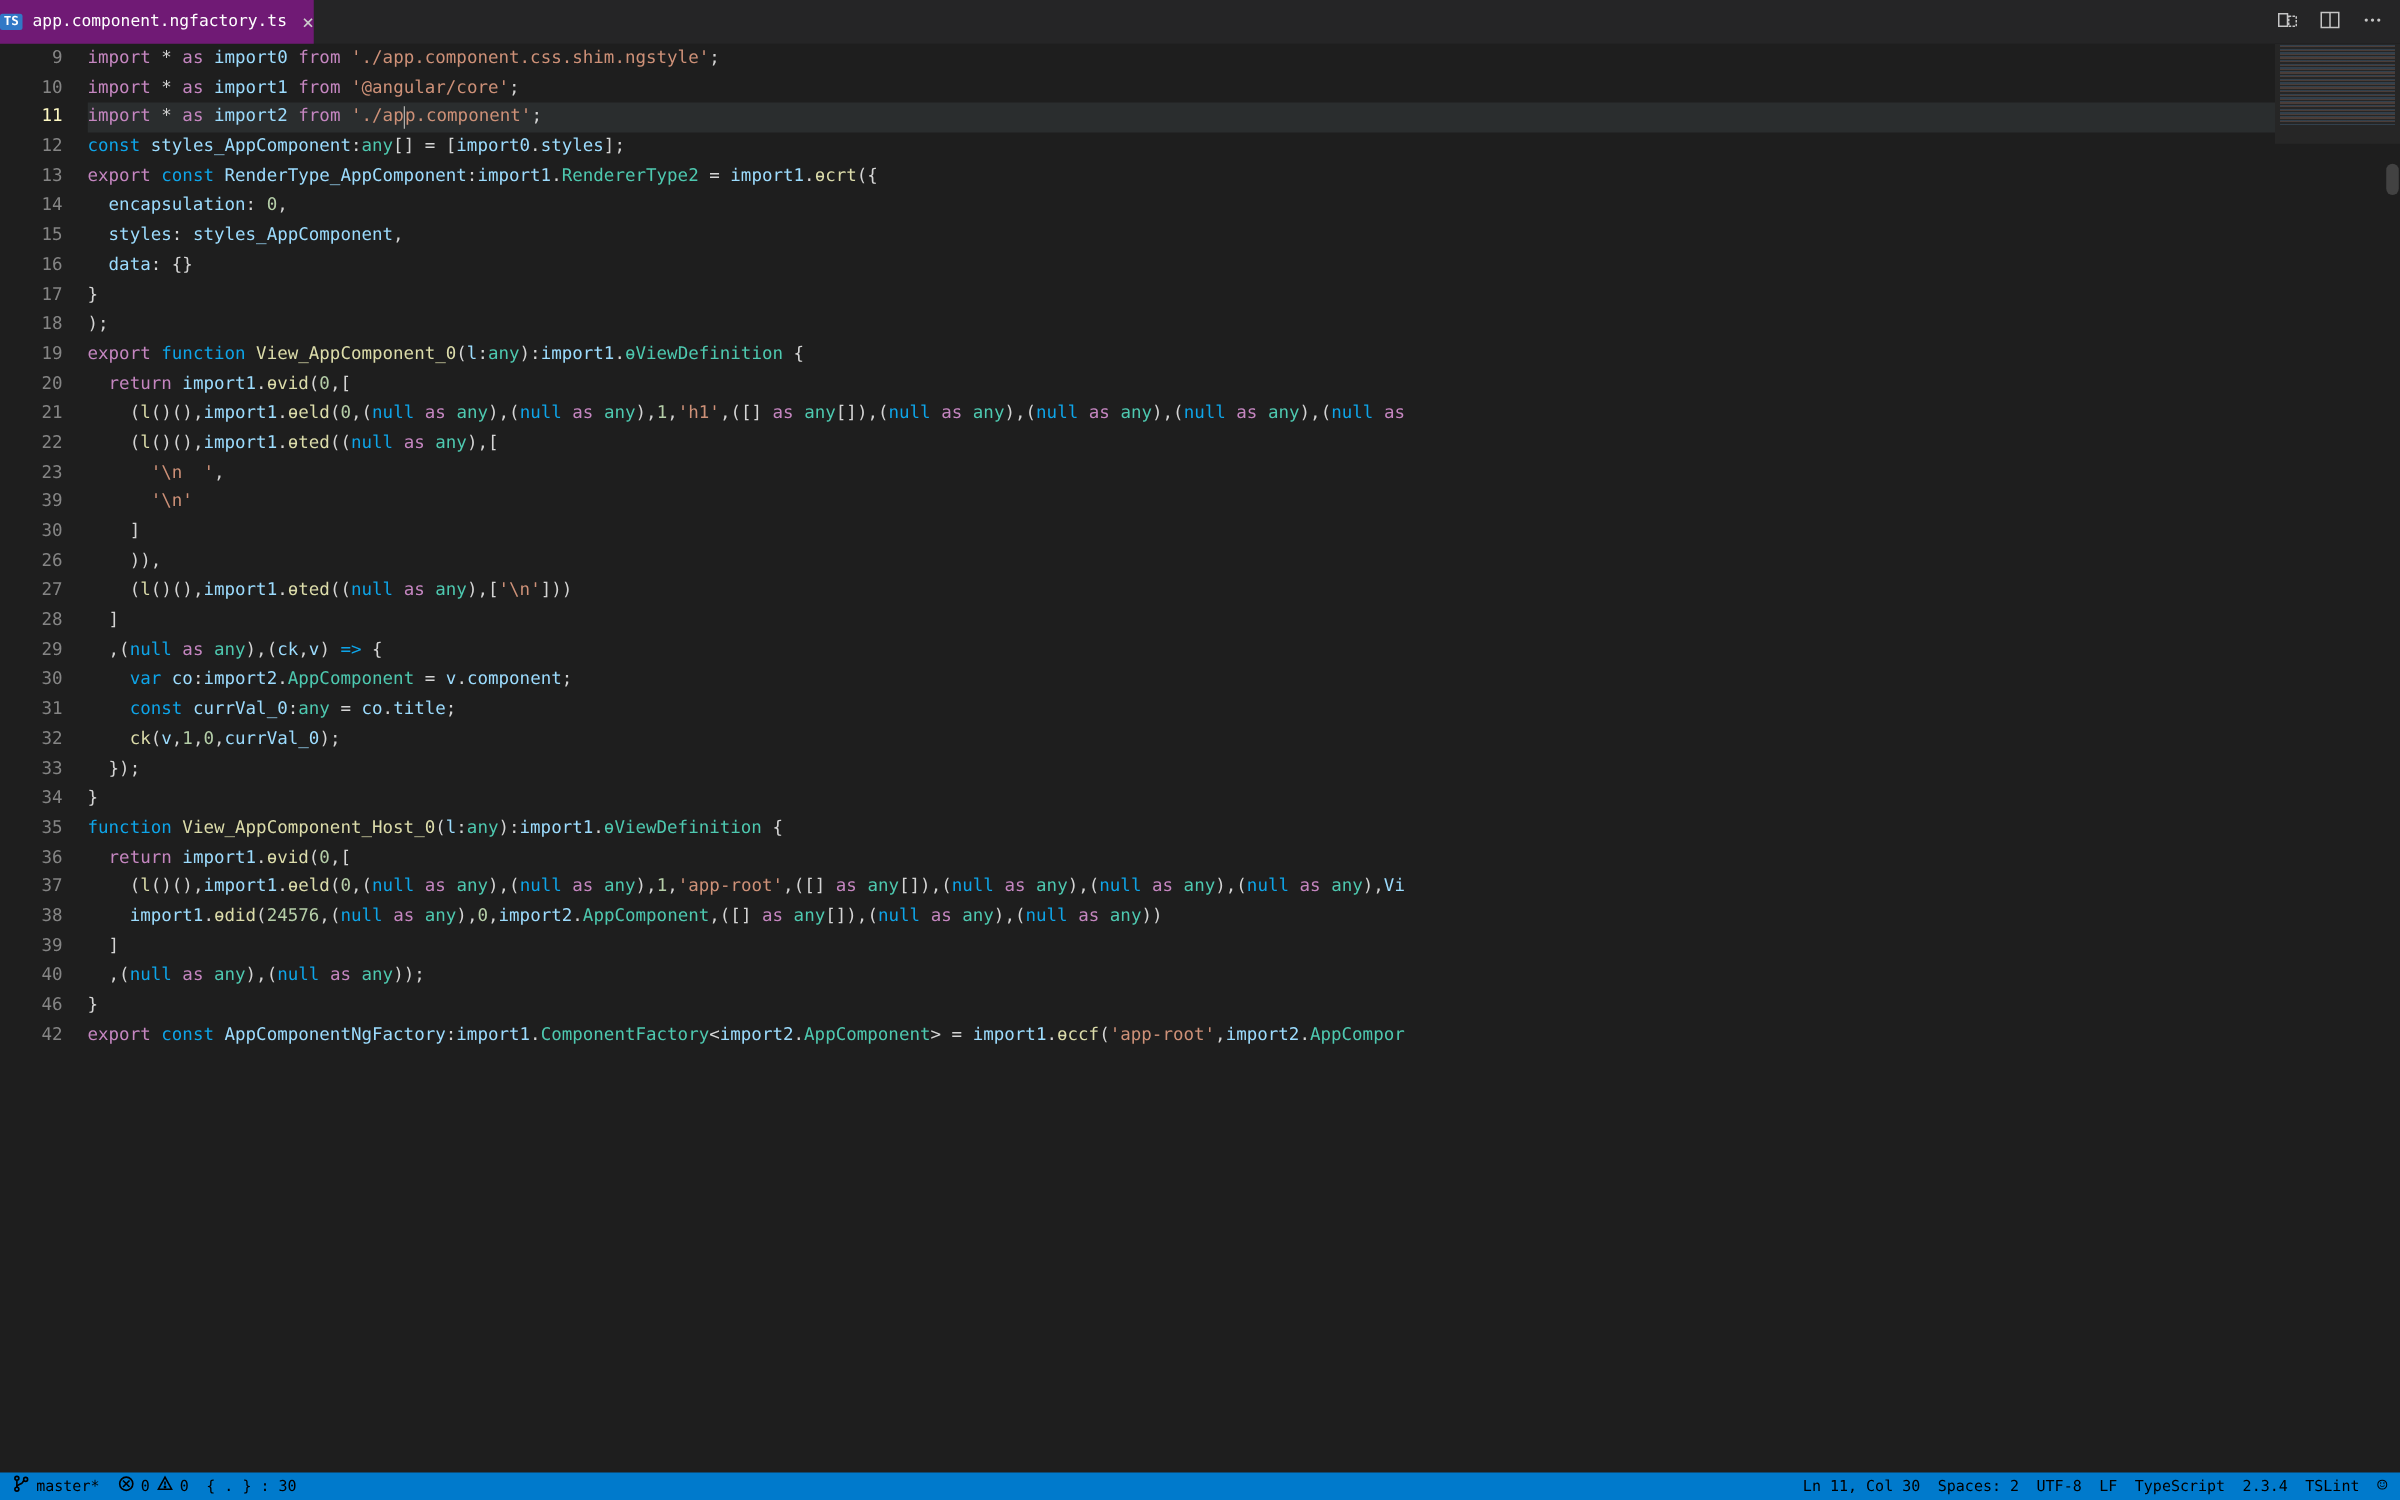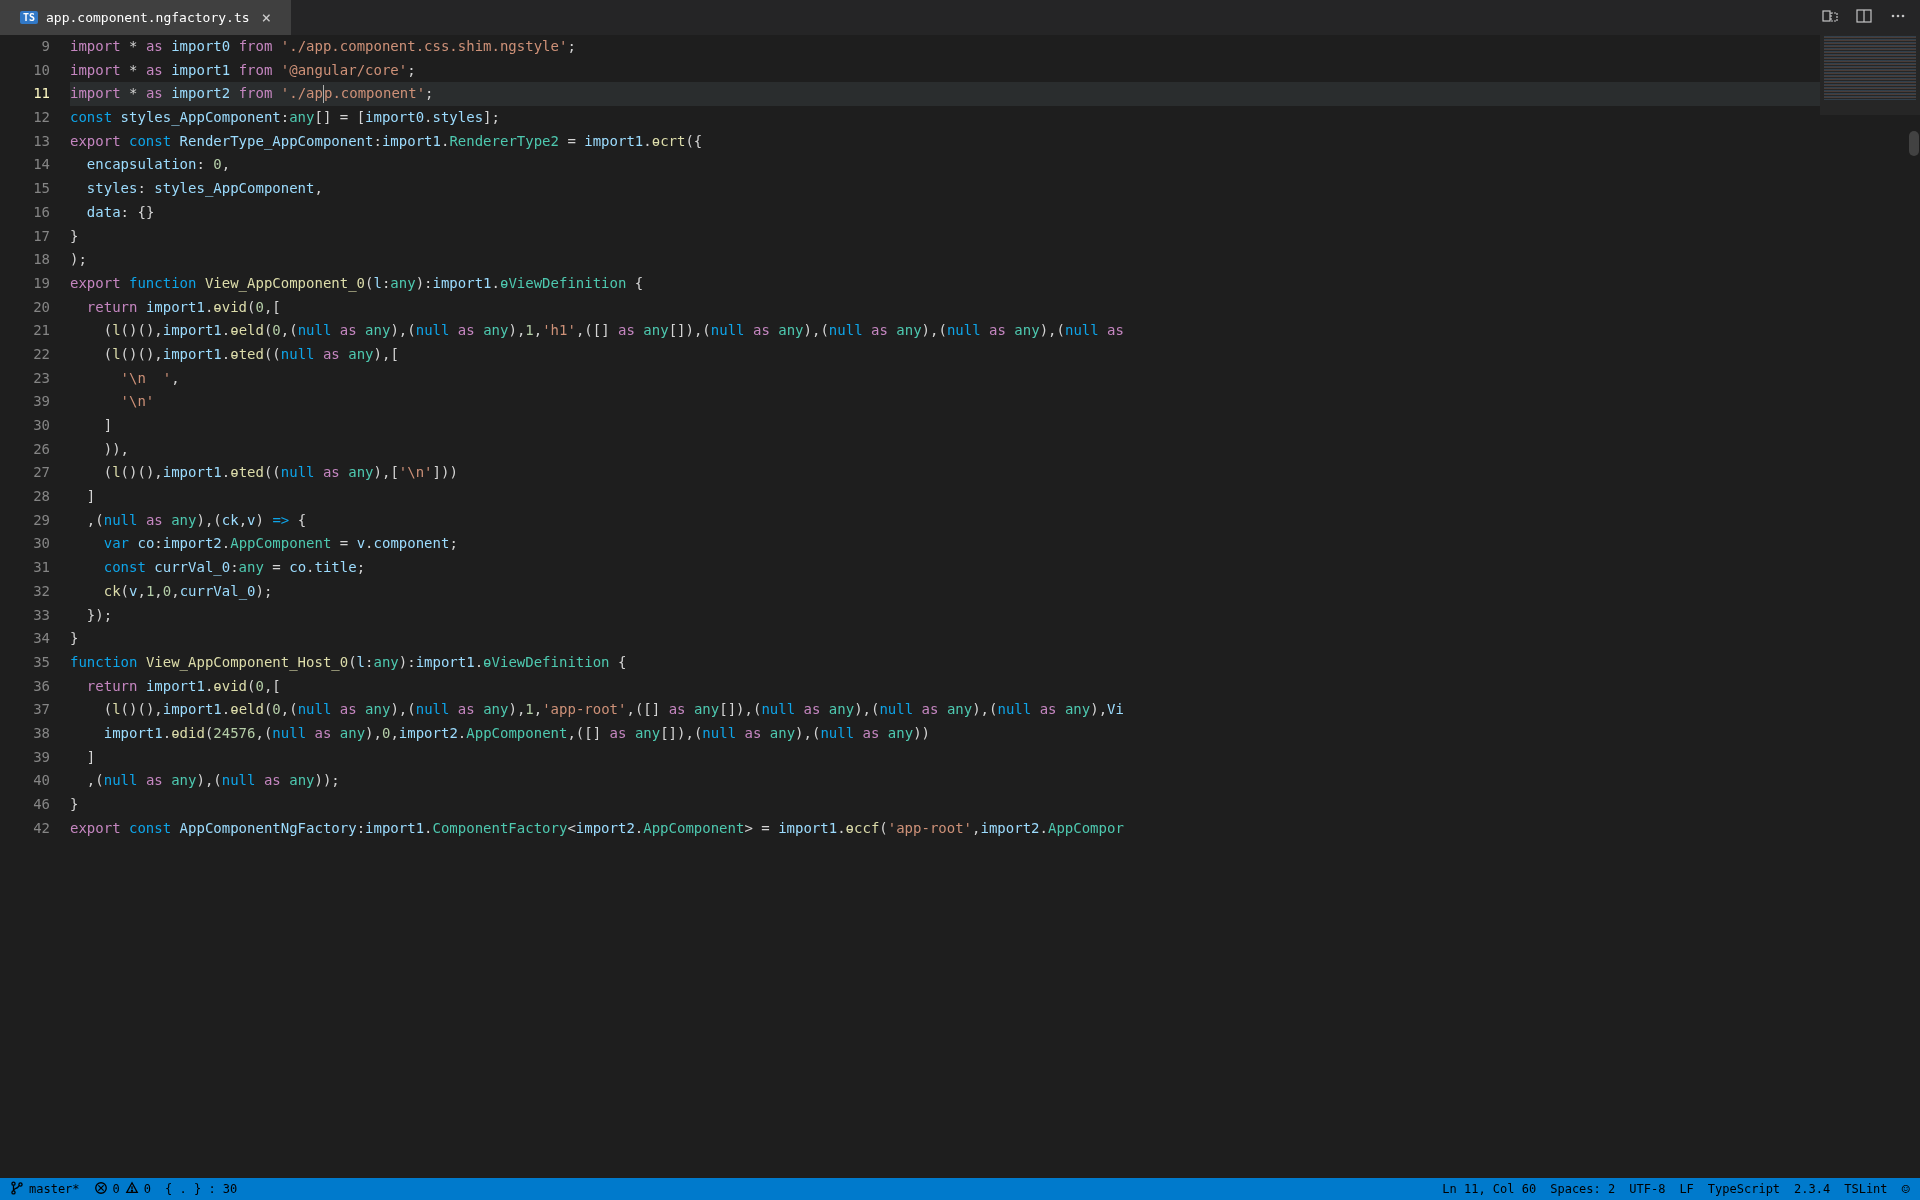--- a/index.html
+++ b/index.html
@@ -17,23 +17,23 @@
   display: flex;
   align-items: center;
   justify-content: space-between;
   height: 35px;
 }
 .tabs { display: flex; align-items: center; height: 100%; }
 .tab {
   display: flex;
   align-items: center;
   gap: 8px;
-  padding: 0 20px;
+  padding: 0 0;
   height: 100%;
-  background: #404040;
+  background: #701a75;
   color: #ffffff;
   font-size: 13px;
   cursor: pointer;
 }
 .ts-icon {
   background: #3178c6;
   color: white;
   font-weight: bold;
   font-size: 10px;
   padding: 1px 3px;
@@ -262,21 +262,21 @@
           </svg>
       </span>
       <span>0</span>
     </div>
     <div class="status-item">
       <span>{ . } : 30</span>
     </div>
   </div>
   <div class="status-right">
     <div class="status-item">
-        <span>Ln 11, Col 60</span>
+        <span>Ln 11, Col 30</span>
       </div>
     <div class="status-item">
         <span>Spaces: 2</span>
       </div>
     <div class="status-item">
         <span>UTF-8</span>
       </div>
     <div class="status-item">
         <span>LF</span>
       </div>

